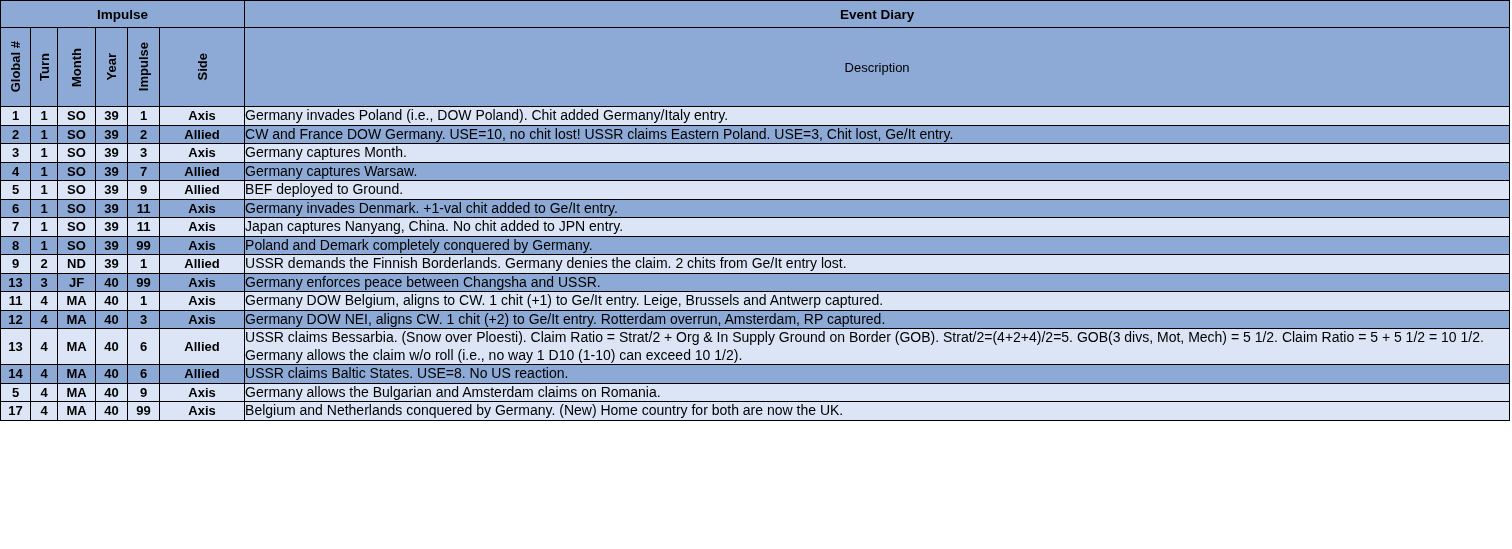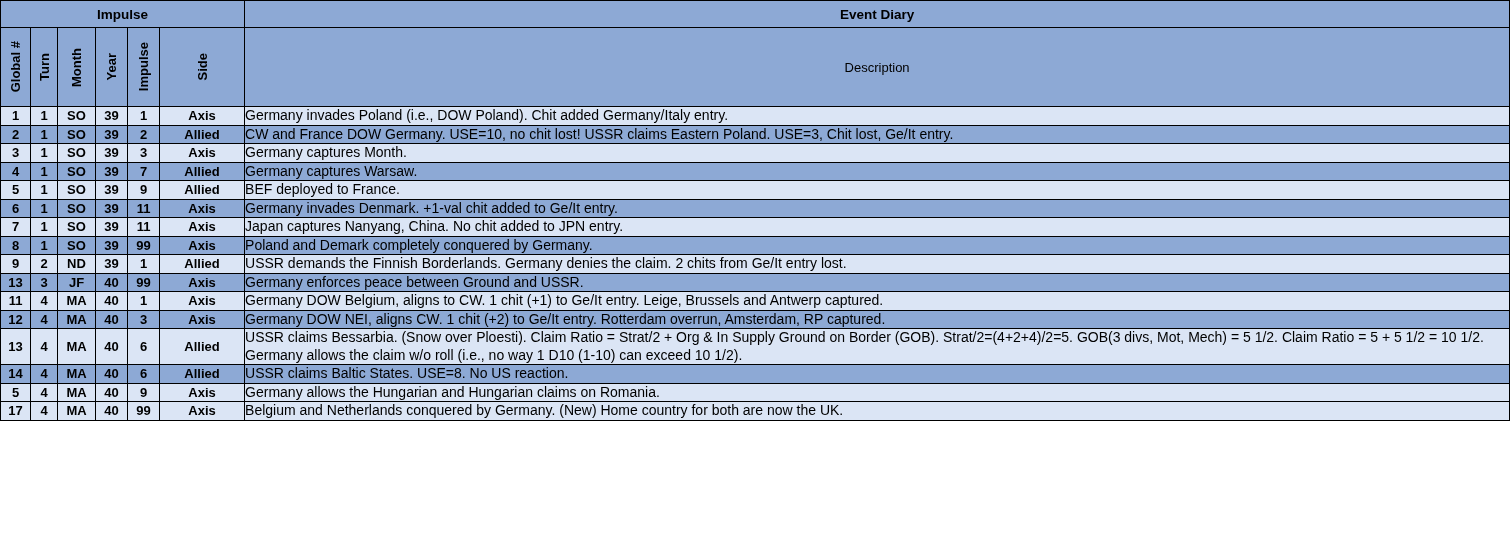--- a/index.html
+++ b/index.html
@@ -151,21 +151,21 @@
         <td class="side">Allied</td>
         <td class="desc">Germany captures Warsaw.</td>
       </tr>
       <tr class="r-odd">
         <td class="num">5</td>
         <td class="turn">1</td>
         <td class="month">SO</td>
         <td class="year">39</td>
         <td class="imp">9</td>
         <td class="side">Allied</td>
-        <td class="desc">BEF deployed to France.</td>
+        <td class="desc">BEF deployed to Ground.</td>
       </tr>
       <tr class="r-even">
         <td class="num">6</td>
         <td class="turn">1</td>
         <td class="month">SO</td>
         <td class="year">39</td>
         <td class="imp">11</td>
         <td class="side">Axis</td>
         <td class="desc">Germany invades Denmark.  +1-val chit added to Ge/It entry.</td>
       </tr>
@@ -196,21 +196,21 @@
         <td class="side">Allied</td>
         <td class="desc">USSR demands the Finnish Borderlands.  Germany denies the claim.  2 chits from Ge/It entry lost.</td>
       </tr>
       <tr class="r-even">
         <td class="num">13</td>
         <td class="turn">3</td>
         <td class="month">JF</td>
         <td class="year">40</td>
         <td class="imp">99</td>
         <td class="side">Axis</td>
-        <td class="desc">Germany enforces peace between Ground and USSR.</td>
+        <td class="desc">Germany enforces peace between Changsha and USSR.</td>
       </tr>
       <tr class="r-odd">
         <td class="num">11</td>
         <td class="turn">4</td>
         <td class="month">MA</td>
         <td class="year">40</td>
         <td class="imp">1</td>
         <td class="side">Axis</td>
         <td class="desc">Germany DOW Belgium, aligns to CW.  1 chit (+1) to Ge/It entry.  Leige, Brussels and Antwerp captured.</td>
       </tr>
@@ -241,21 +241,21 @@
         <td class="side">Allied</td>
         <td class="desc">USSR claims Baltic States.  USE=8.  No US reaction.</td>
       </tr>
       <tr class="r-odd">
         <td class="num">5</td>
         <td class="turn">4</td>
         <td class="month">MA</td>
         <td class="year">40</td>
         <td class="imp">9</td>
         <td class="side">Axis</td>
-        <td class="desc">Germany allows the Hungarian and Hungarian claims on Romania.</td>
+        <td class="desc">Germany allows the Bulgarian and Amsterdam claims on Romania.</td>
       </tr>
       <tr class="r-odd">
         <td class="num">17</td>
         <td class="turn">4</td>
         <td class="month">MA</td>
         <td class="year">40</td>
         <td class="imp">99</td>
         <td class="side">Axis</td>
         <td class="desc">Belgium and Netherlands conquered by Germany.  (New) Home country for both are now the UK.</td>
       </tr>

